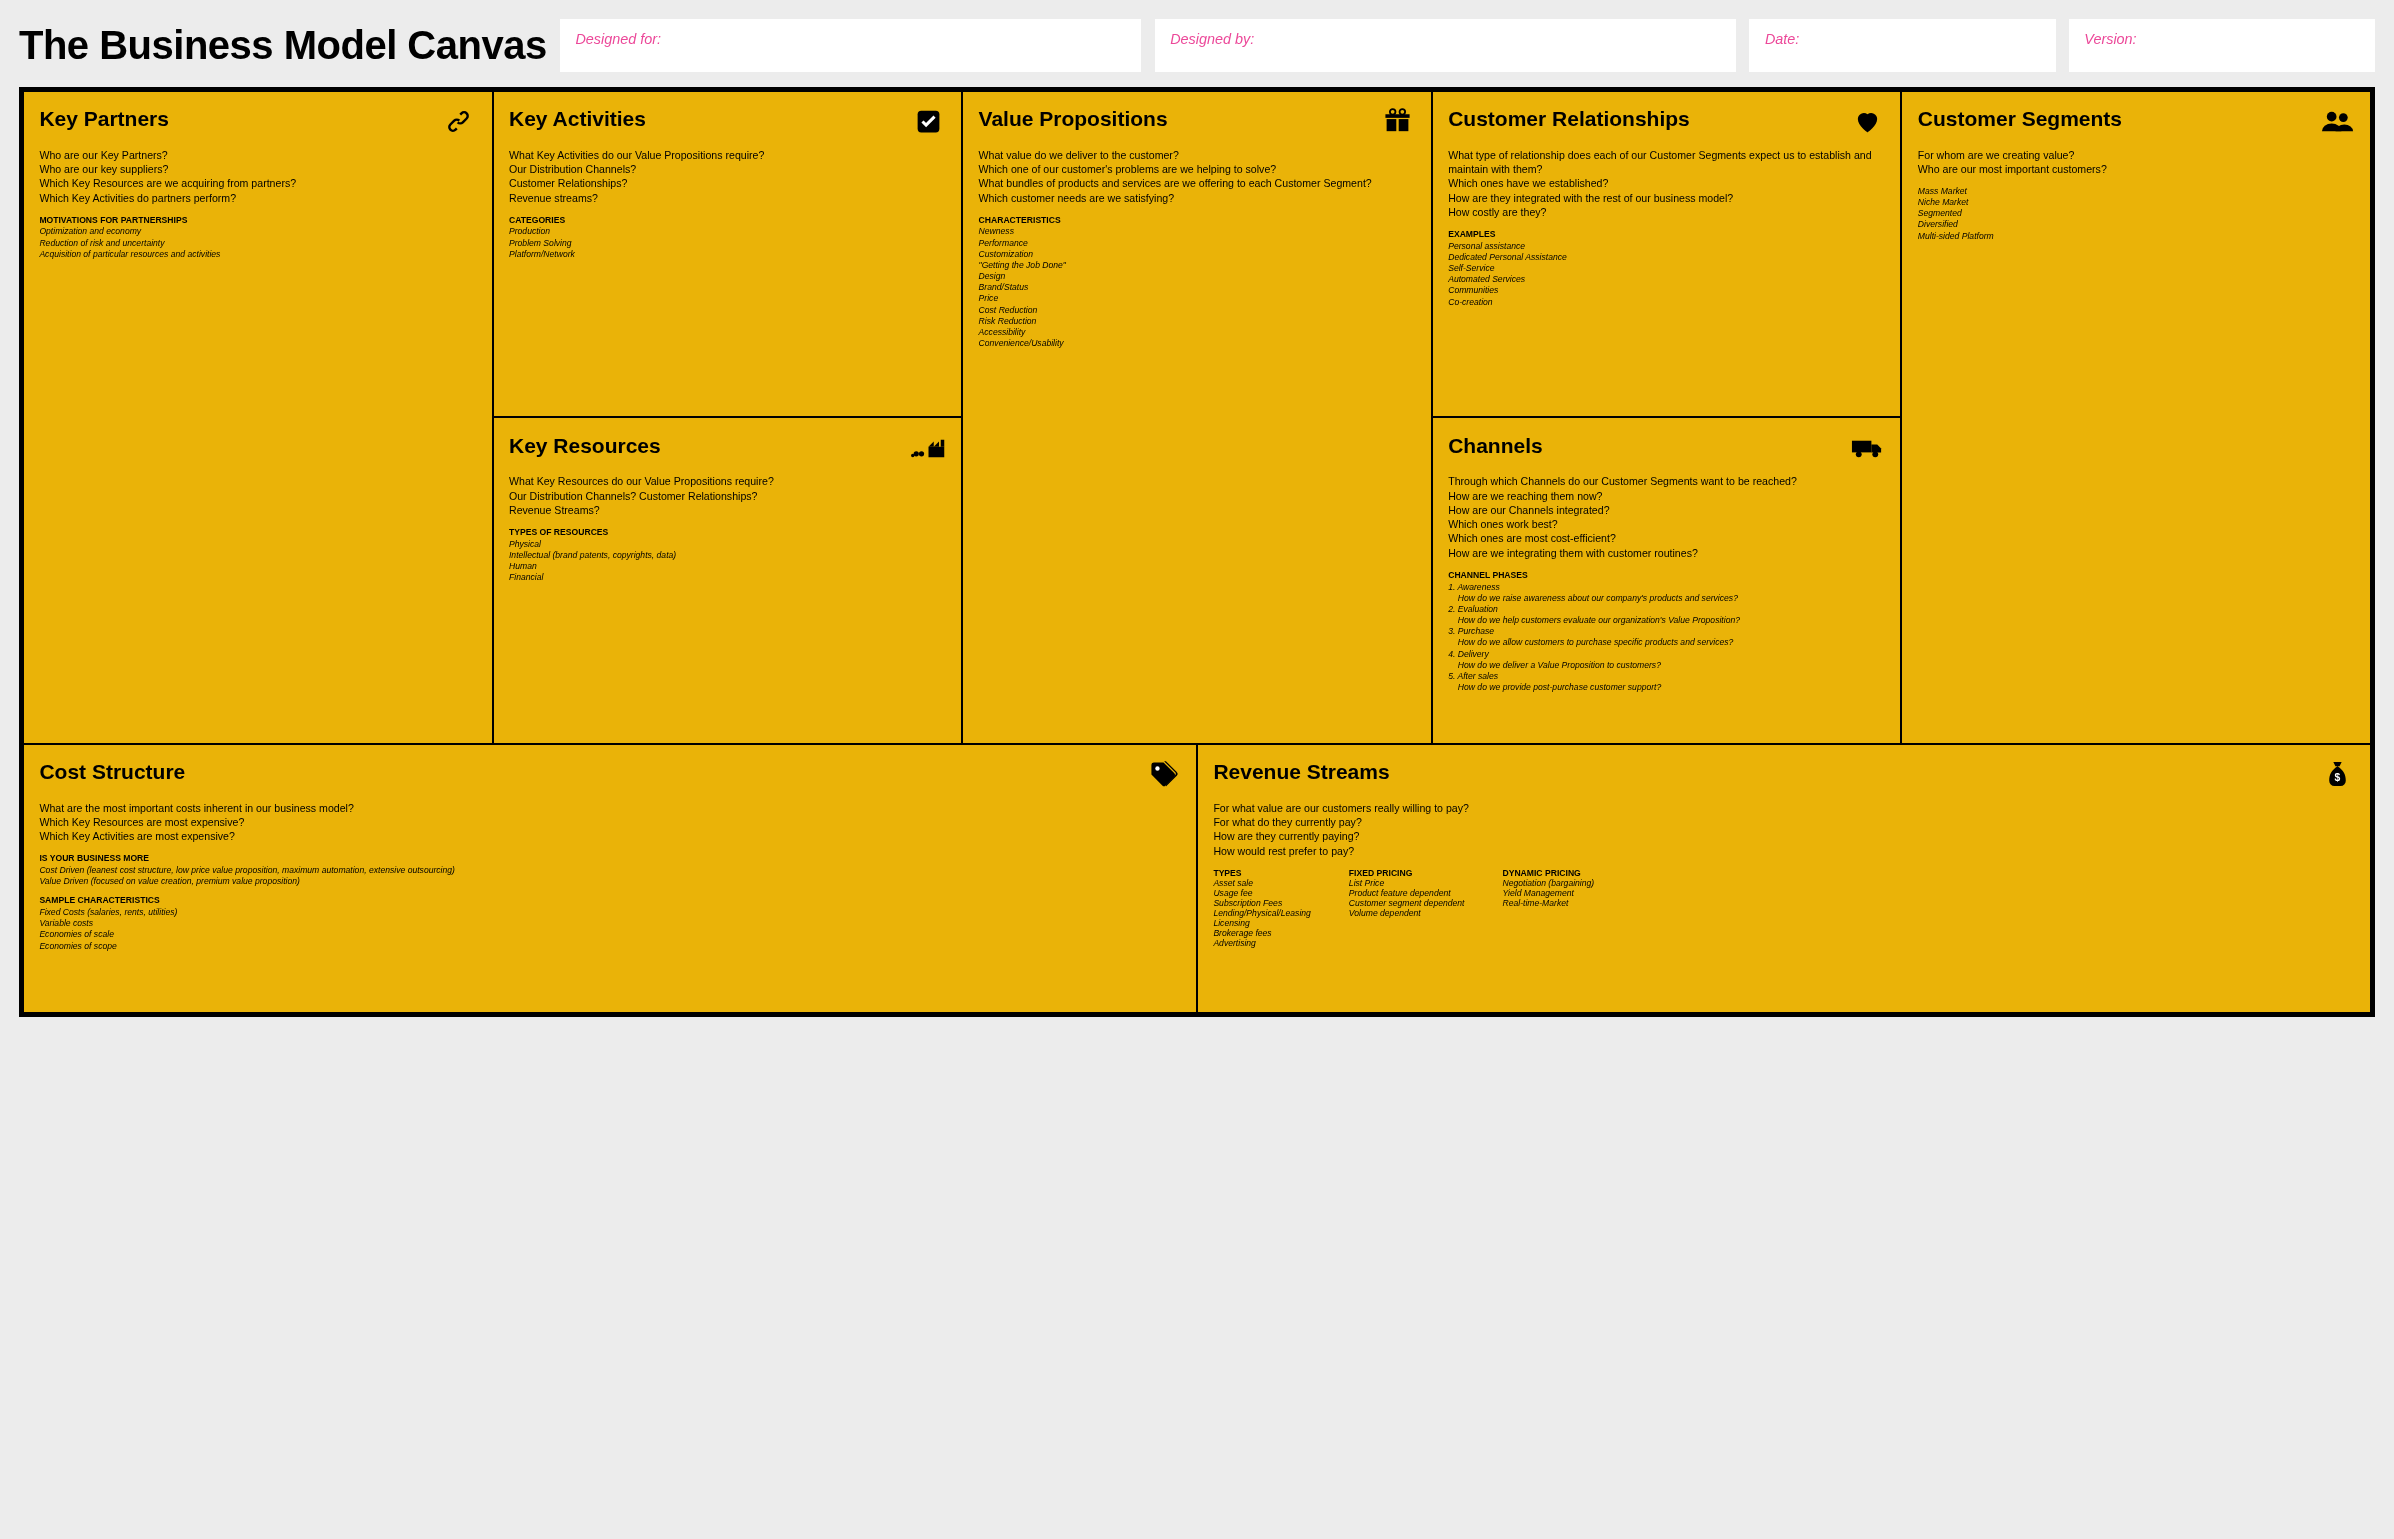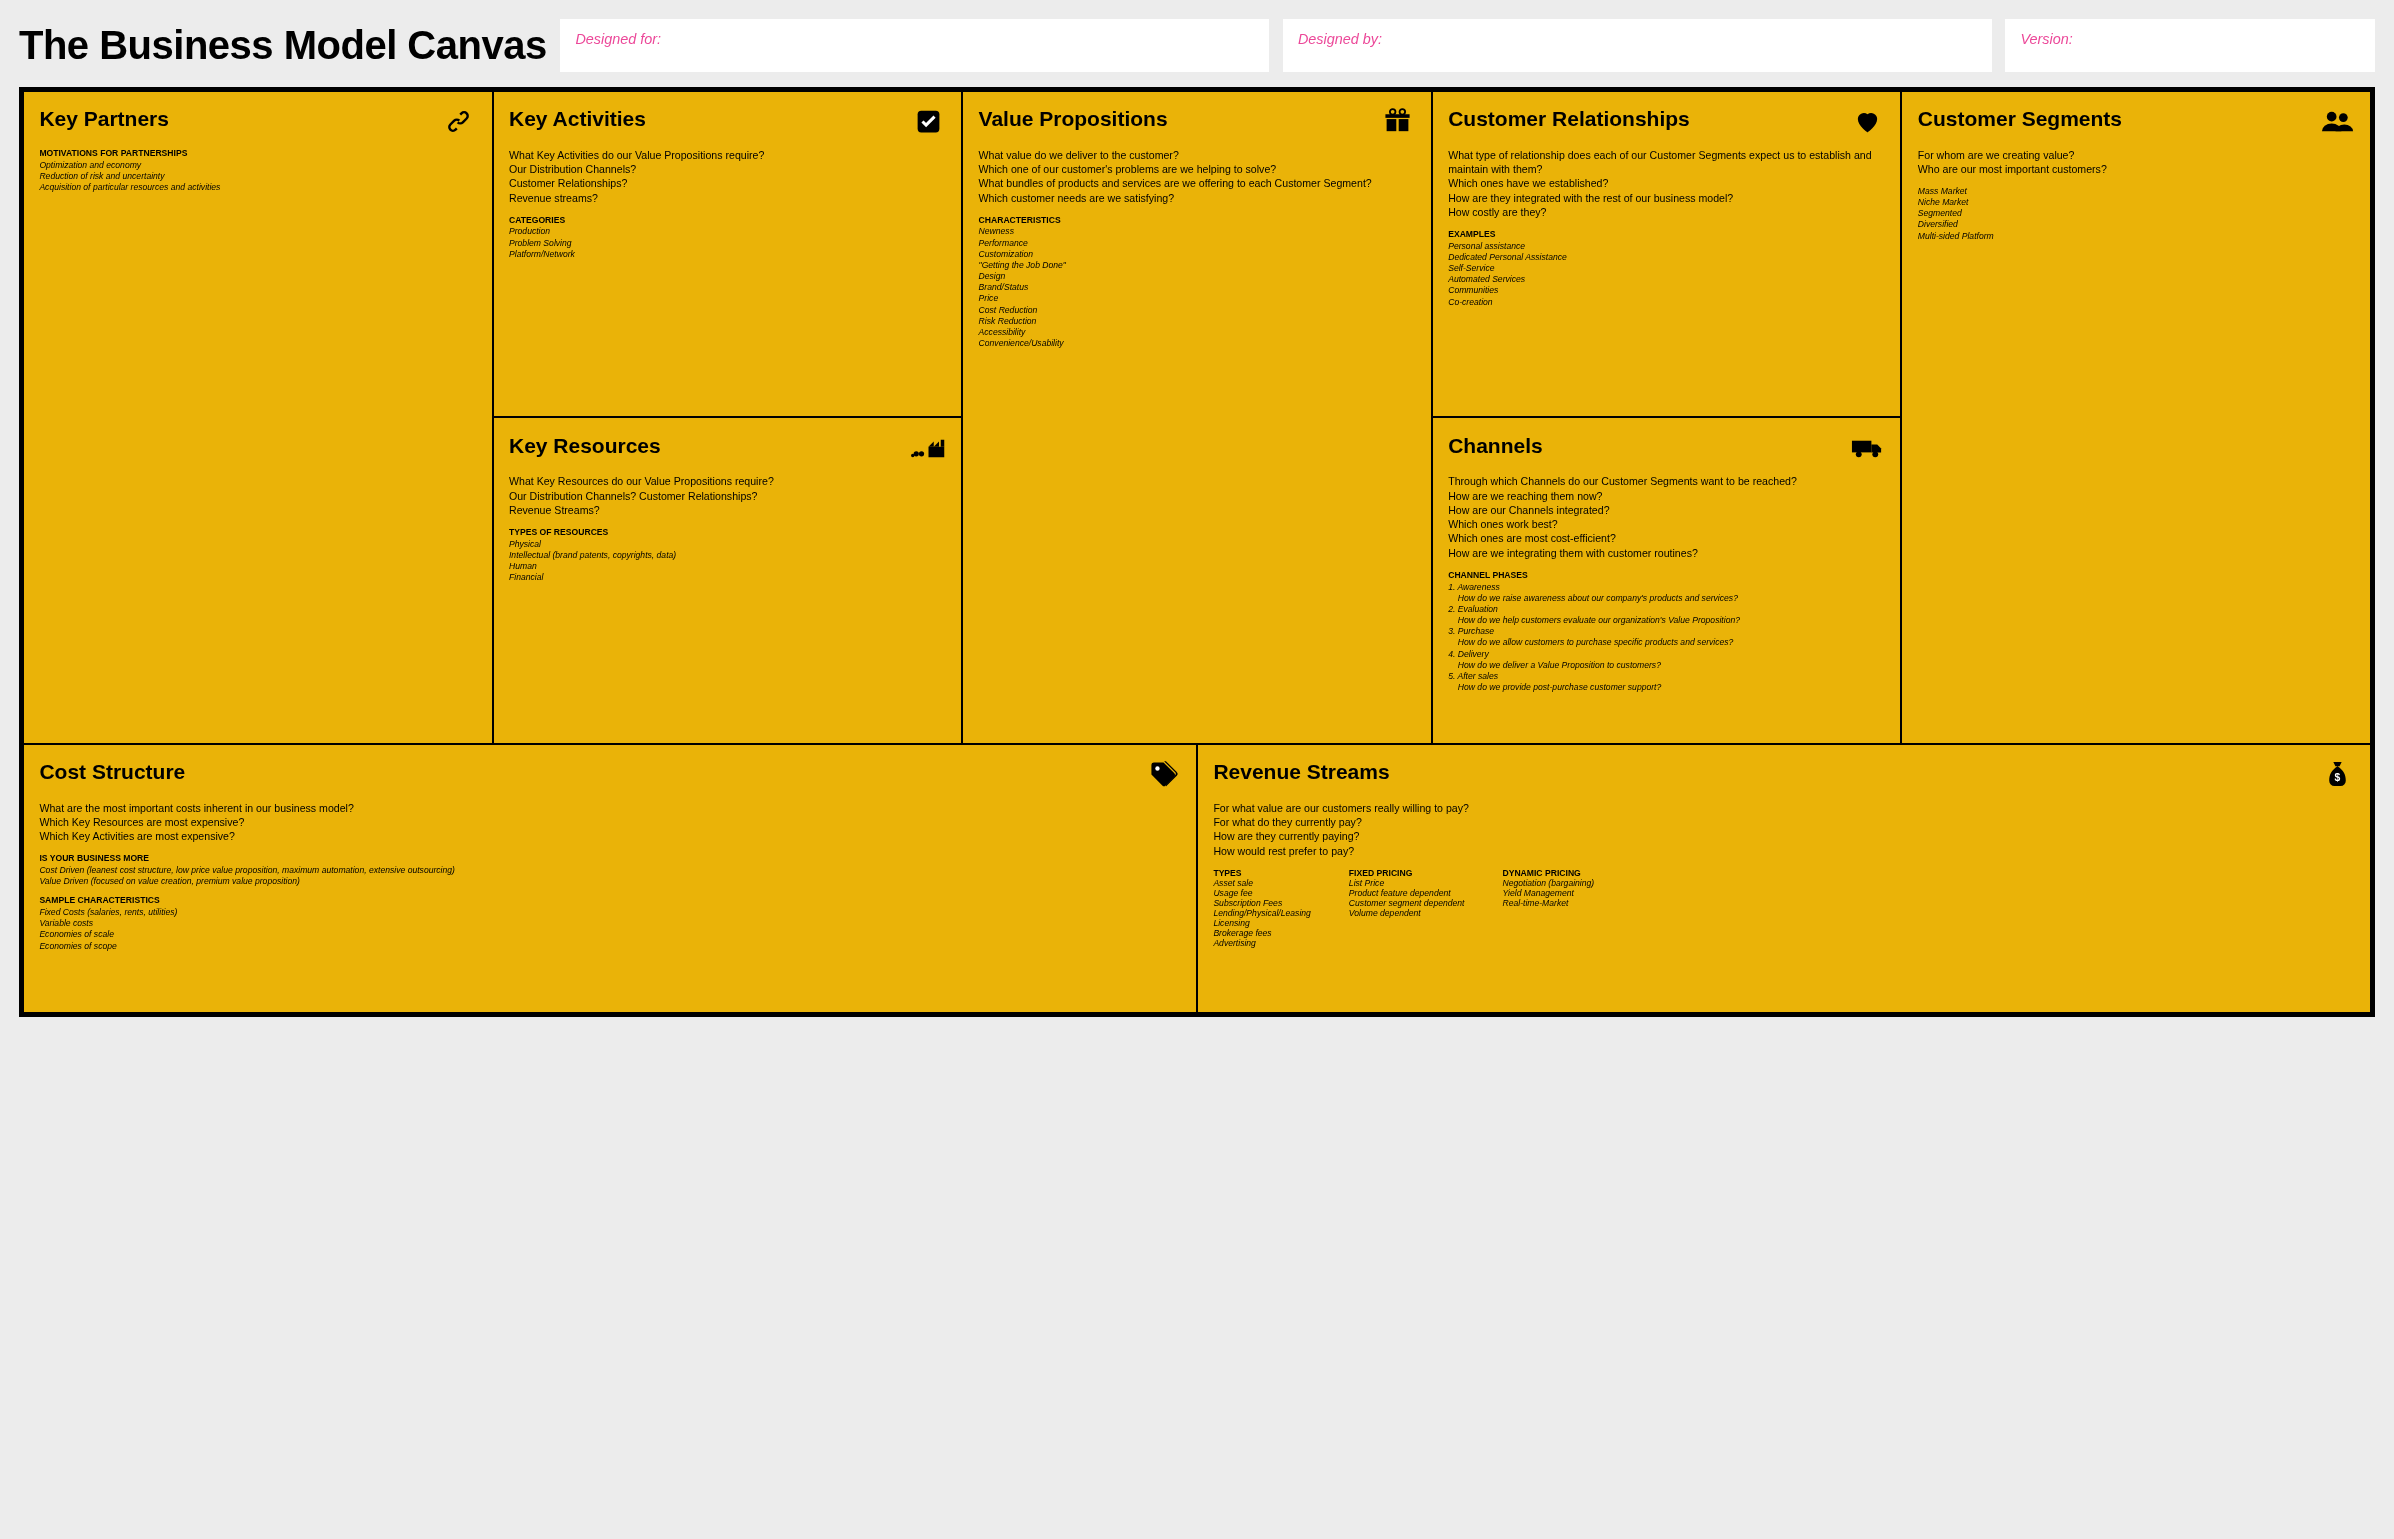--- a/index.html
+++ b/index.html
@@ -113,33 +113,40 @@
 </style>
 </head>
 <body>
 
 <div class="page">
 
   <div class="top-bar">
     <h1 class="page-title">The Business Model Canvas</h1>
     <div class="meta-box meta-designed-for">Designed for:</div>
     <div class="meta-box meta-designed-by">Designed by:</div>
+    <div class="meta-box meta-date">Date:</div>
     <div class="meta-box meta-version">Version:</div>
   </div>
 
   <div class="canvas">
     <div class="row-top">
 
       <div class="cell">
         <div class="cell-header">
           <div class="cell-title">Key Partners</div>
           <svg class="cell-icon" viewBox="0 0 24 24">
               <path fill="#000" d="M10.6 13.4a4 4 0 0 0 5.66 0l3.18-3.18a4 4 0 1 0-5.66-5.66l-1.06 1.06 1.41 1.41 1.06-1.06a2 2 0 1 1 2.83 2.83l-3.18 3.18a2 2 0 0 1-2.83 0zM13.4 10.6a4 4 0 0 0-5.66 0l-3.18 3.18a4 4 0 1 0 5.66 5.66l1.06-1.06-1.41-1.41-1.06 1.06a2 2 0 1 1-2.83-2.83l3.18-3.18a2 2 0 0 1 2.83 0z"></path>
             </svg>
         </div>
+        <div class="questions">
+            <div>Who are our Key Partners?</div>
+            <div>Who are our key suppliers?</div>
+            <div>Which Key Resources are we acquiring from partners?</div>
+            <div>Which Key Activities do partners perform?</div>
+          </div>
         <div class="subheading">Motivations for partnerships</div>
         <div class="items">
             <div>Optimization and economy</div>
             <div>Reduction of risk and uncertainty</div>
             <div>Acquisition of particular resources and activities</div>
           </div>
       </div>
 
       <div class="col-double">
         <div class="cell">

